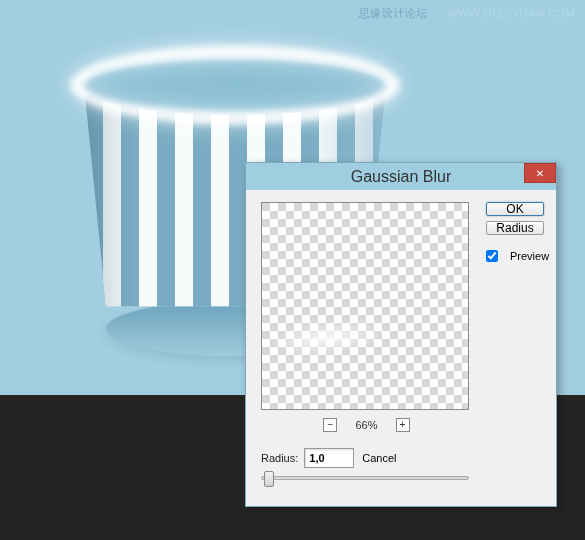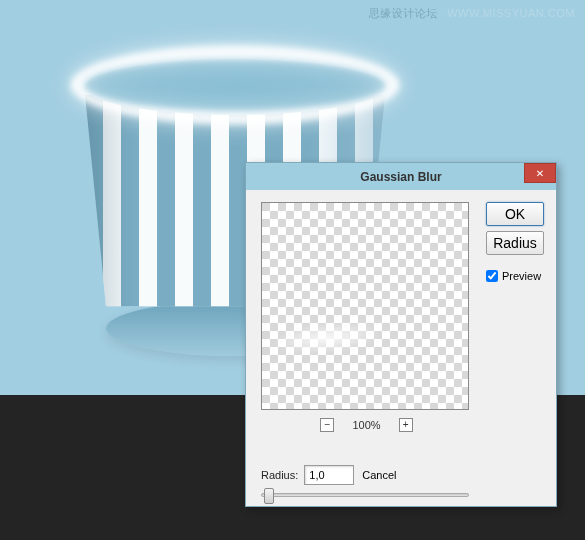--- a/index.html
+++ b/index.html
@@ -13,21 +13,21 @@
       background: #a2cee1;
     }
     .watermark-top {
       position: absolute;
       top: 6px;
       right: 10px;
       font-size: 11px;
       color: #b5d8e6;
       letter-spacing: 0.5px;
     }
-    .watermark-top .cn { color: #7aa8bb; margin-right: 6px; }
+    .watermark-top .cn { color: #7aa8bb; margin-right: 16px; }
     .canvas-bg {
       position: absolute;
       top: 0; left: 0; right: 0;
       height: 395px;
       background: #a2cee1;
     }
     .canvas-dark {
       position: absolute;
       bottom: 0; left: 0; right: 0;
       height: 145px;
@@ -113,23 +113,23 @@
     }
     .titlebar {
       height: 27px;
       background: #9fcee1;
       display: flex;
       align-items: center;
       justify-content: center;
       position: relative;
     }
     .titlebar-text {
-      font-size: 12px;
+      font-size: 16px;
       color: #333;
-      font-weight: bold;
+      font-weight: normal;
     }
     .close-btn {
       position: absolute;
       right: 0;
       top: 0;
       width: 32px;
       height: 20px;
       background: #c8483e;
       border: 1px solid #a93a30;
       display: flex;
@@ -179,34 +179,35 @@
       border: 1px solid #888;
       background: #fdfdfd;
       display: inline-flex;
       align-items: center;
       justify-content: center;
       font-size: 10px;
       line-height: 1;
       cursor: pointer;
     }
     .radius-row {
-      margin-top: 33px;
+      margin-top: 16px;
       display: flex;
       align-items: center;
       gap: 6px;
     }
     .radius-label { color: #222; }
     .radius-input {
       width: 50px;
       height: 18px;
       border: 1px solid #999;
       box-shadow: inset 1px 1px 2px rgba(0,0,0,0.15);
       padding: 9px 4px;
       font-size: 11px;
       background: #fff;
+      font-weight: bold;
     }
     .radius-unit { margin-left: 2px; }
     .slider-track {
       margin-top: 8px;
       width: 208px;
       height: 4px;
       background: linear-gradient(#c8c8c8, #e4e4e4);
       border: 1px solid #aaa;
       border-radius: 2px;
       position: relative;
@@ -222,39 +223,39 @@
       border-radius: 2px;
       cursor: pointer;
     }
     .right-col {
       display: flex;
       flex-direction: column;
       gap: 5px;
       width: 58px;
     }
     .dlg-btn {
-      height: 24px;
+      height: 14px;
       background: linear-gradient(#fdfdfd, #e6e6e6);
       border: 1px solid #9a9a9a;
       border-radius: 2px;
-      font-size: 14px;
+      font-size: 12px;
       cursor: pointer;
       display: flex;
       align-items: center;
       justify-content: center;
     }
     .dlg-btn.primary {
       border: 1px solid #3a7ab0;
       box-shadow: 0 0 2px rgba(58,122,176,0.6);
     }
     .preview-check {
       margin-top: 10px;
       display: flex;
       align-items: center;
-      gap: 4px;
+      gap: 12px;
       font-size: 11px;
       white-space: nowrap;
     }
     .preview-check input {
       width: 12px; height: 12px;
     }
   </style>
 </head>
 <body>
 
@@ -286,21 +287,21 @@
   </div>
   <div class="dialog-body">
     <div class="preview-col">
       <div class="preview-box">
         <div class="preview-smudge"></div>
       </div>
       <div class="zoom-row">
         <span class="zoom-btn">
           <span>−</span>
         </span>
-        <span>100%</span>
+        <span>66%</span>
         <span class="zoom-btn">
           <span>+</span>
         </span>
       </div>
       <div class="radius-row">
         <span class="radius-label">Radius:</span>
         <input class="radius-input" value="1,0" style="">
         <span class="radius-unit">Cancel</span>
       </div>
       <div class="slider-track">

